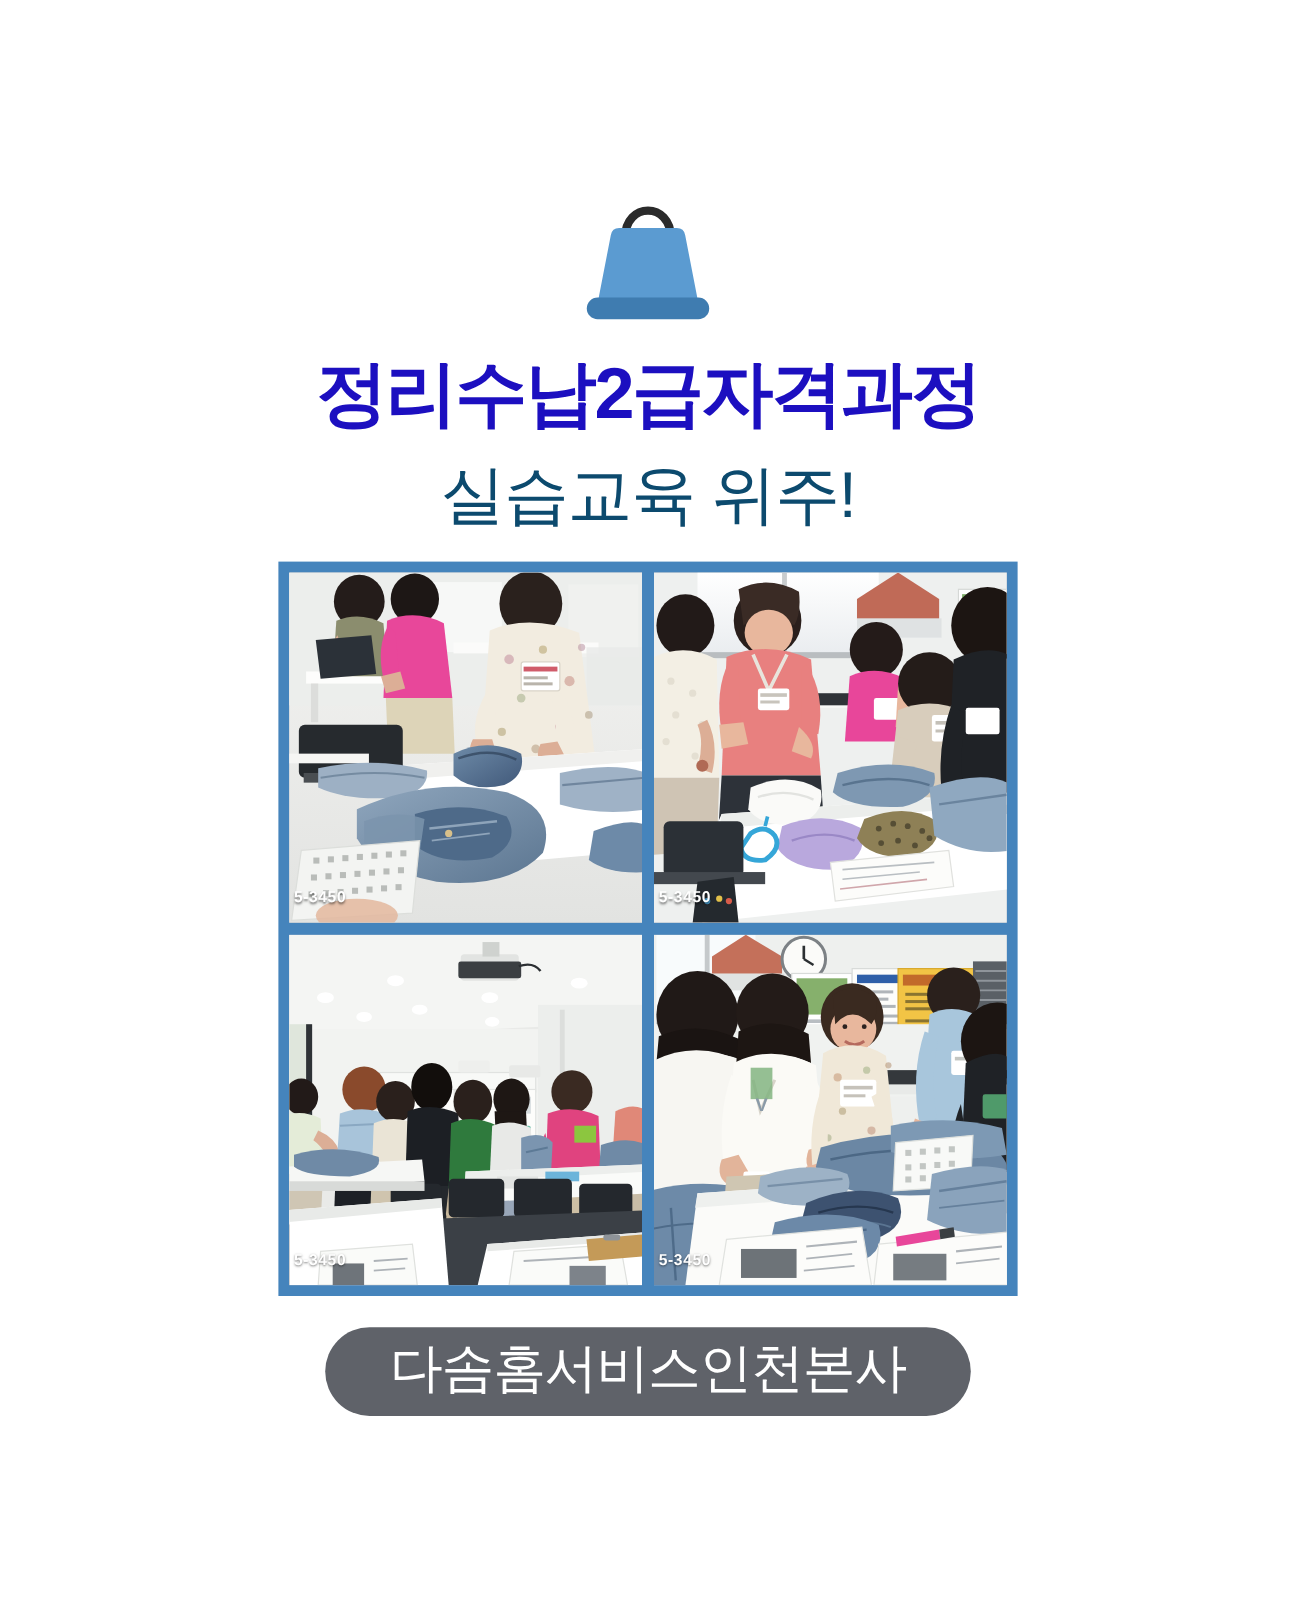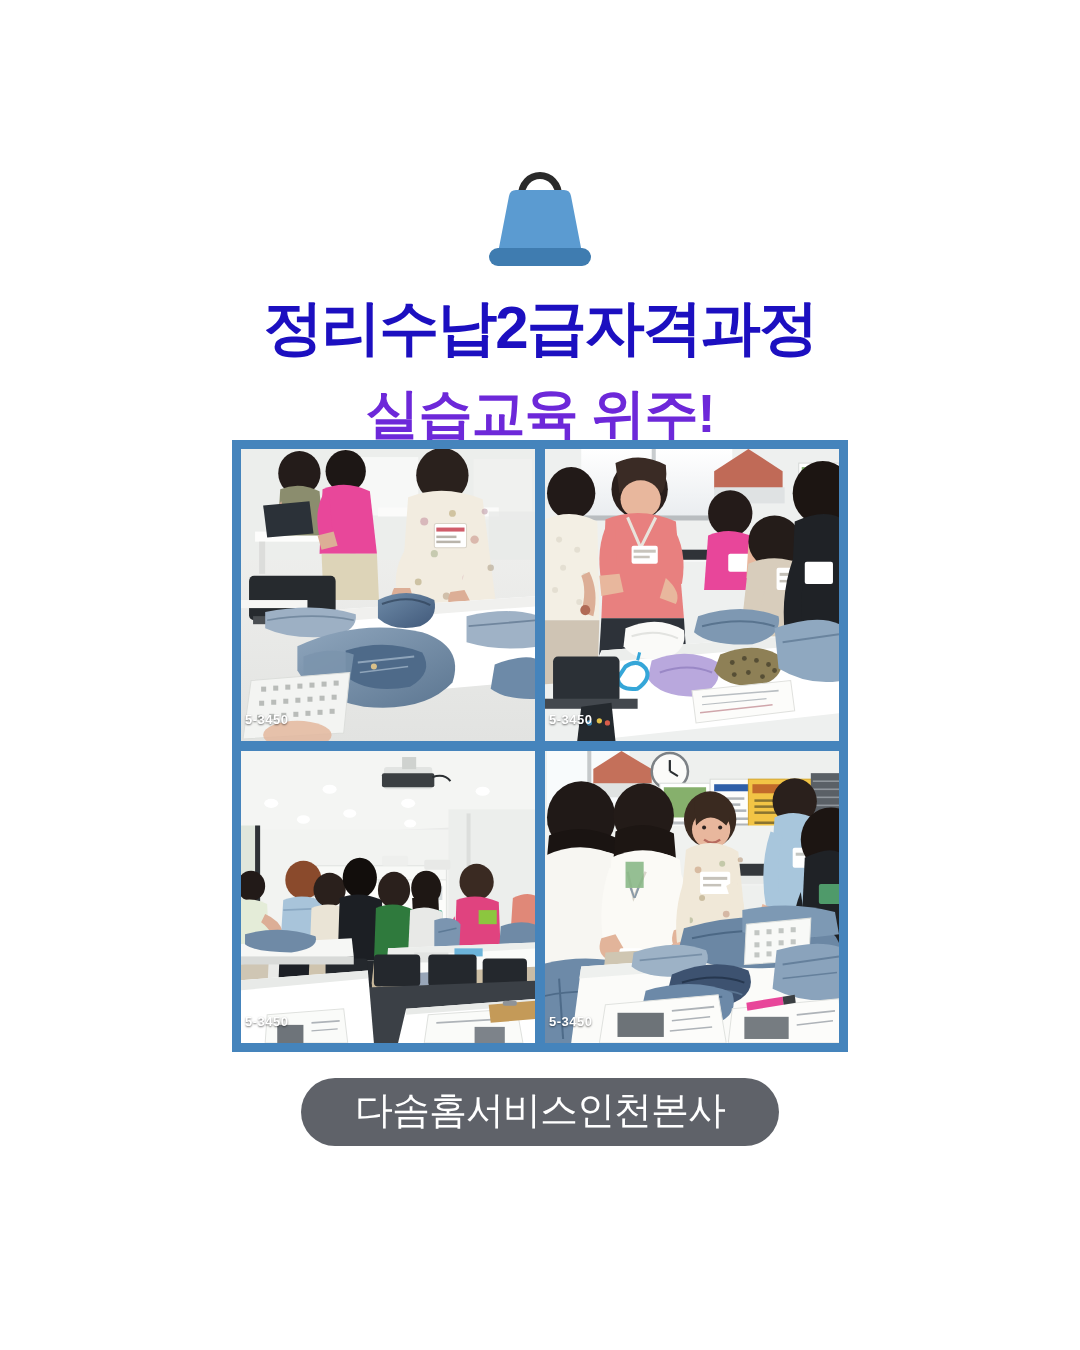--- a/index.html
+++ b/index.html
@@ -38,29 +38,30 @@
     font-size: 60px;
     font-weight: 700;
     letter-spacing: -2px;
     line-height: 1;
     color: #1c0fc0;
     white-space: nowrap;
   }
   .subtitle {
     margin-top: 28px;
     font-size: 54px;
-    font-weight: 700;
+    font-weight: 400;
     letter-spacing: -1px;
     line-height: 1;
-    color: #6d28d9;
+    color: #0c4a6e;
     white-space: nowrap;
   }
 
   
   .collage {
+    margin-top: 28px;
     width: 616px;
     height: 612px;
     background: #4584bc;
     padding: 9px;
     box-sizing: border-box;
     display: grid;
     grid-template-columns: 1fr 1fr;
     grid-template-rows: 1fr 1fr;
     gap: 10px;
   }
@@ -83,21 +84,21 @@
     pointer-events: none;
   }
 
   
   .badge {
     margin-top: 26px;
     background: #5f6269;
     color: #ffffff;
     border-radius: 40px;
     padding: 13px 54px 17px;
-    font-size: 38px;
+    font-size: 44px;
     font-weight: 500;
     letter-spacing: -1px;
     line-height: 1;
     white-space: nowrap;
   }
 </style>
 </head>
 <body>
 
 <div class="poster">

